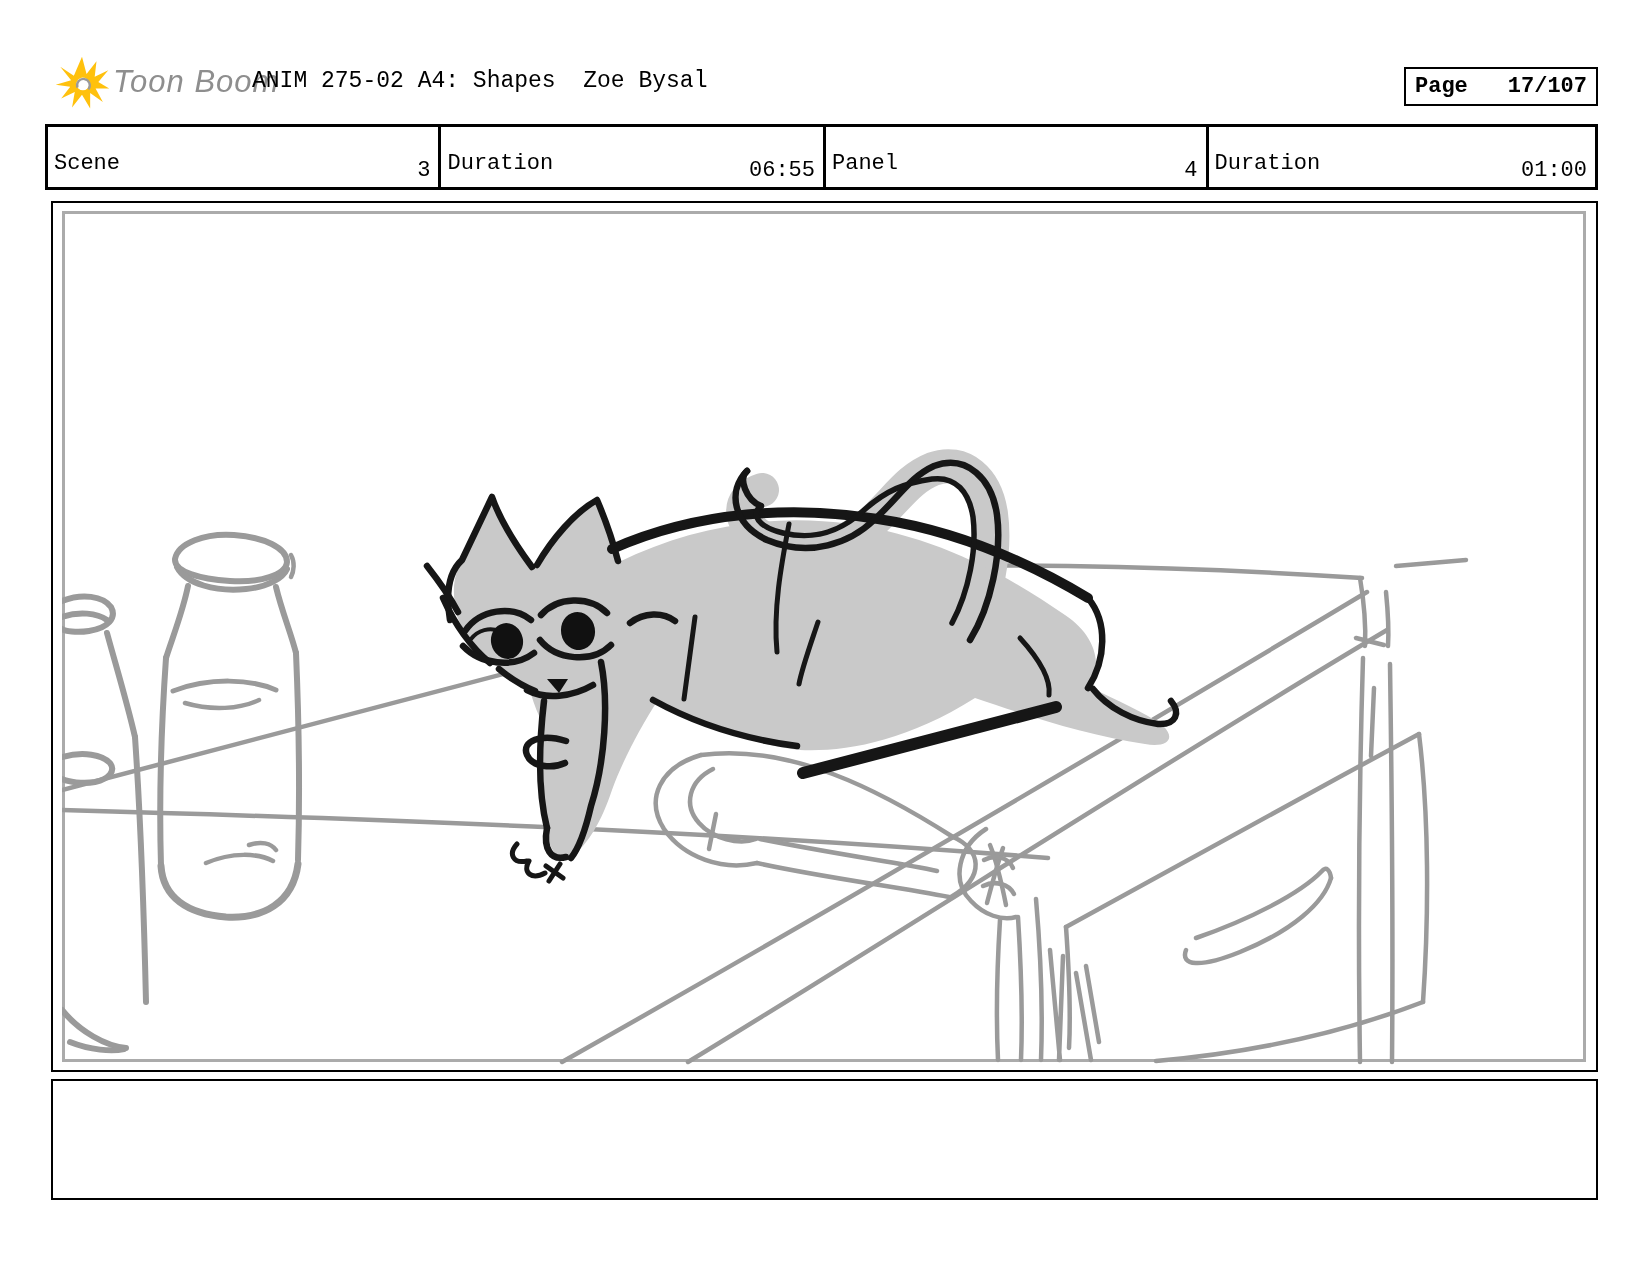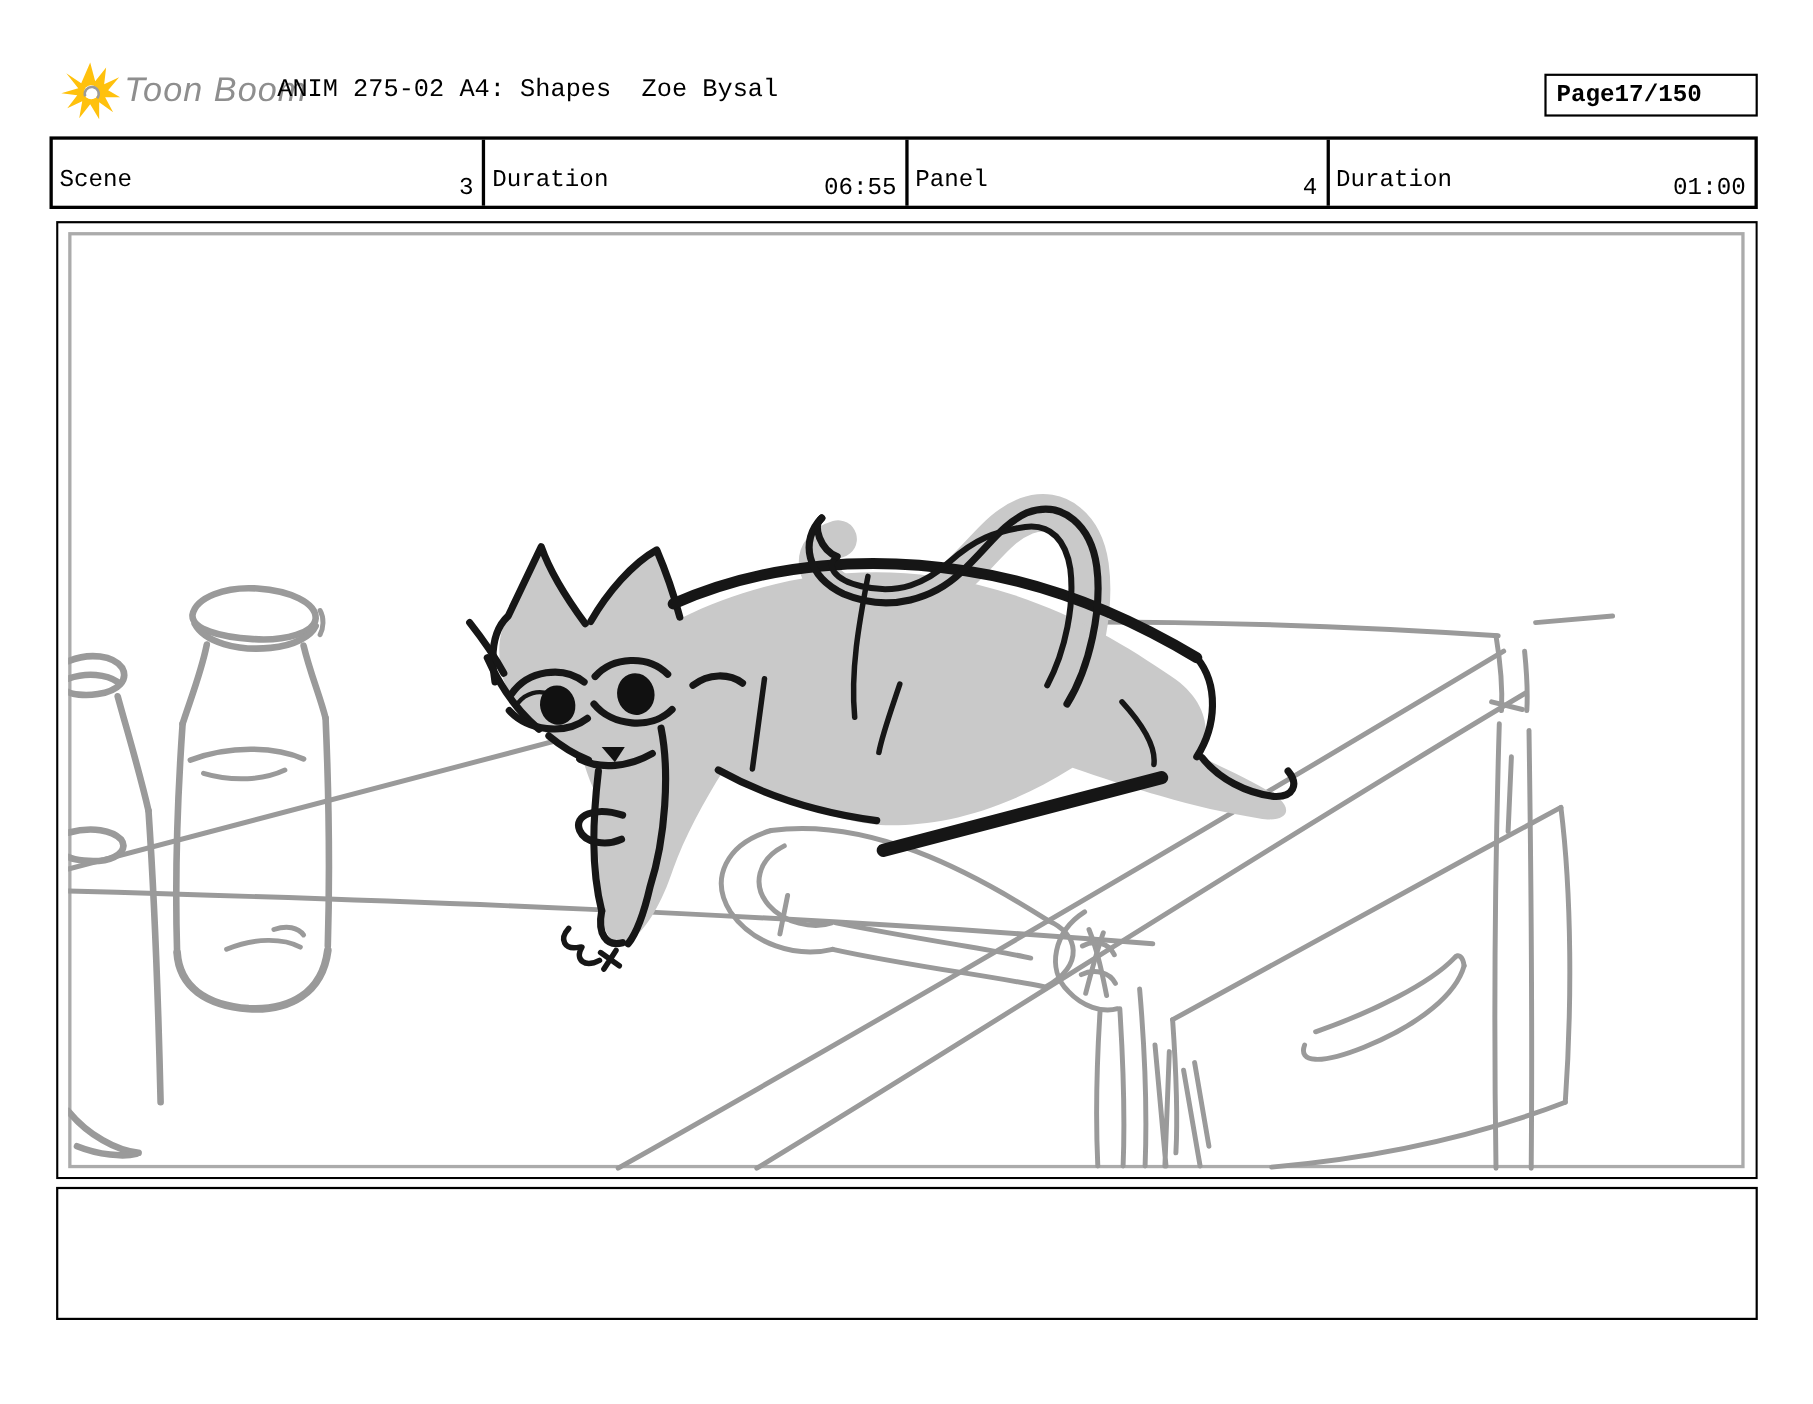--- a/index.html
+++ b/index.html
@@ -4,21 +4,21 @@
 <style>
   html,body{margin:0;padding:0;background:#ffffff;}
   .page{position:relative;width:1648px;height:1276px;background:#fff;overflow:hidden;
         font-family:"Liberation Mono","DejaVu Sans Mono",monospace;color:#000;}
   
   .logo{position:absolute;left:52px;top:54px;width:60px;height:58px;}
   .logo-text{position:absolute;left:113px;top:64px;font-family:"Liberation Sans","DejaVu Sans",sans-serif;
              font-style:italic;font-weight:400;font-size:31px;color:#8e8e8e;letter-spacing:1px;}
   .title{position:absolute;left:252px;top:68px;font-size:23px;font-weight:400;white-space:pre;}
   .pagebox{position:absolute;left:1404px;top:67px;width:194px;height:39px;border:2px solid #000;
-           box-sizing:border-box;display:flex;align-items:center;
+           box-sizing:border-box;display:flex;align-items:center;justify-content:space-between;
            padding:0 9px;font-size:22px;font-weight:700;}
   
   .infotable{position:absolute;left:45px;top:124px;width:1553px;height:66px;display:flex;
              border:3px solid #000;box-sizing:border-box;}
   .cell{position:relative;height:100%;border-right:3px solid #000;box-sizing:border-box;}
   .cell:last-child{border-right:none;}
   .cell .lbl{position:absolute;left:6px;top:2px;font-size:22px;margin-top:22px;}
   .cell .val{position:absolute;right:8px;bottom:4px;font-size:22px;}
   .c0{width:395px;}.c1{width:386px;}.c2{width:384px;font-family:Liberation Mono, monospace;}.c3{width:388px;}
   
@@ -34,21 +34,21 @@
 
   <svg class="logo" viewBox="48 50 66 64" aria-hidden="true">
     <path fill="#FFC10D" d="M81,53 L86,72 L97,58 L95,75 L110,68 L99,81 L111,88 L96,88 L104,103 L90,93 L90,110 L81,95 L70,109 L73,92 L58,99 L68,86 L52,84 L69,79 L57,64 L72,74 Z"></path>
     <circle cx="82" cy="83" r="7" fill="#ffffff"></circle>
     <path d="M76,87 a7,7 0 1 1 12,2" fill="none" stroke="#9a9a9a" stroke-width="2.5"></path>
   </svg>
   <span class="logo-text">Toon Boom</span>
   <div class="title">ANIM 275-02 A4: Shapes  Zoe Bysal</div>
   <div class="pagebox">
     <span>Page</span>
-    <span>17/150</span>
+    <span>17/107</span>
   </div>
 
   <div class="infotable">
     <div class="cell c0">
       <span class="lbl">Scene</span>
       <span class="val">3</span>
     </div>
     <div class="cell c1">
       <span class="lbl">Duration</span>
       <span class="val">06:55</span>

